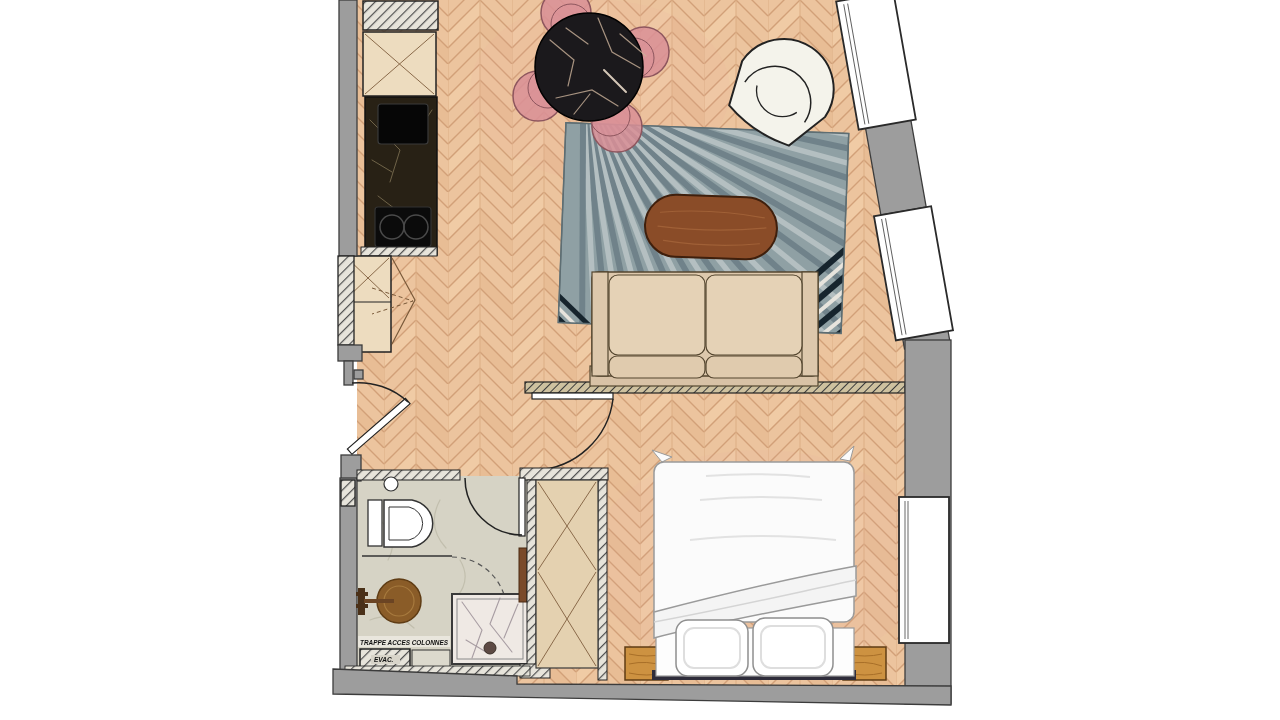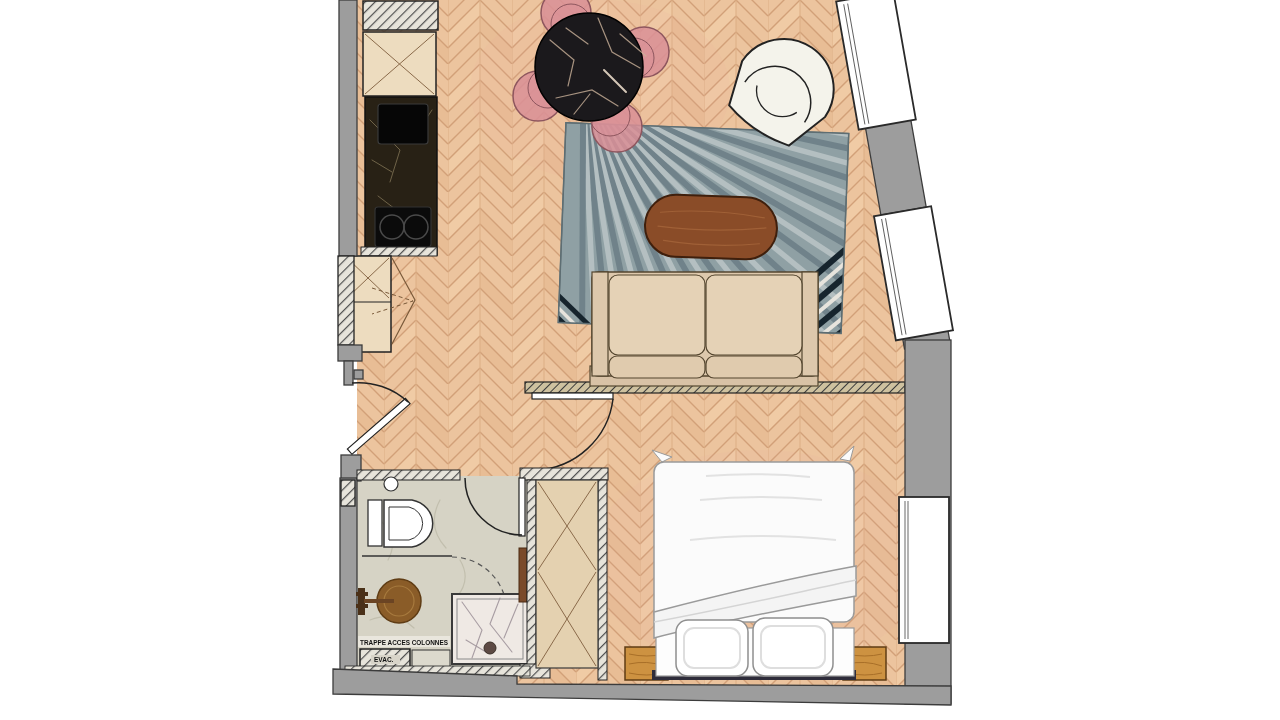--- a/index.html
+++ b/index.html
@@ -1,17 +1,17 @@
 <!DOCTYPE html>
 <html><head>
 <meta charset="utf-8">
 <style>
   html,body{margin:0;padding:0;background:#ffffff;}
   .stage{position:relative;width:1280px;height:720px;background:#ffffff;overflow:hidden;
-         font-family:"Liberation Sans", sans-serif;}
+         font-family:"Liberation Sans", sans-serif;font-style:italic;}
   svg{position:absolute;inset:0;display:block;}
   .plan-label{font-family:"Liberation Sans", sans-serif;font-weight:700;fill:#111;}
   .rA{stroke:#b4bfc1;stroke-width:5.5;}
   .rB{stroke:#70828a;stroke-width:6;}
   .vein{fill:none;stroke-linecap:round;}
 </style>
 </head>
 <body>
 
 <div class="stage">

